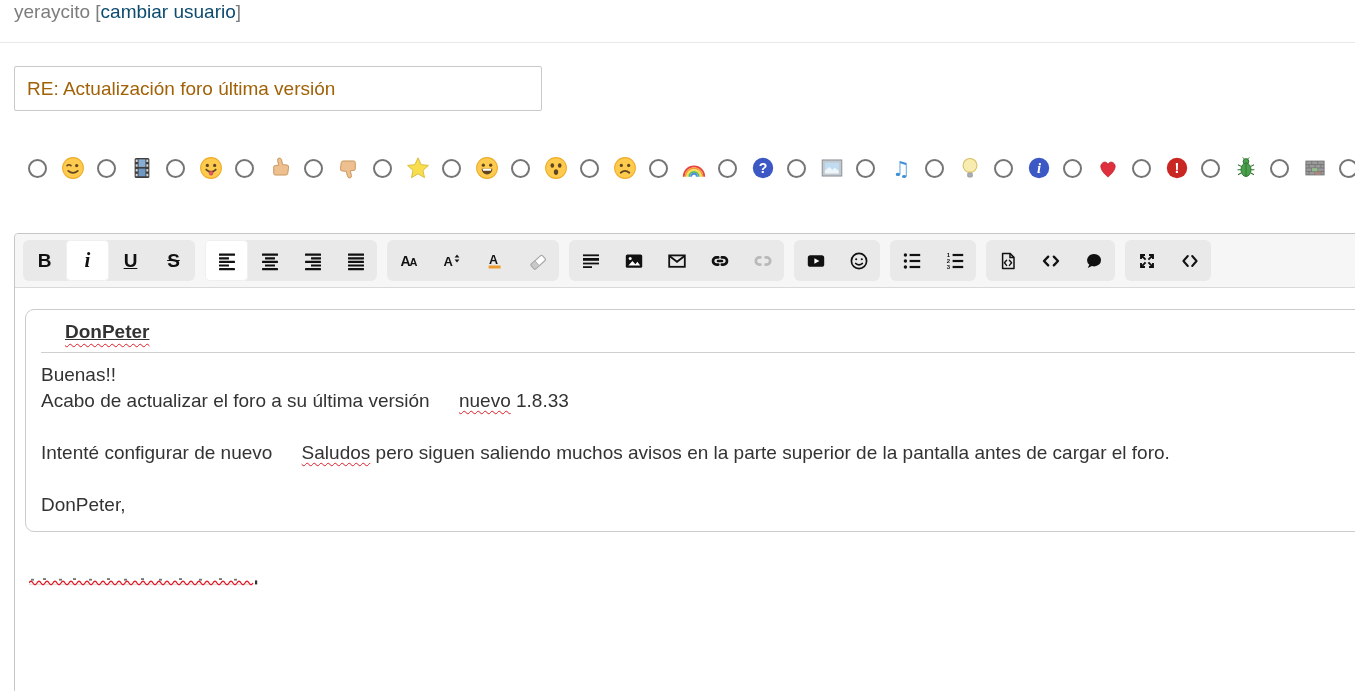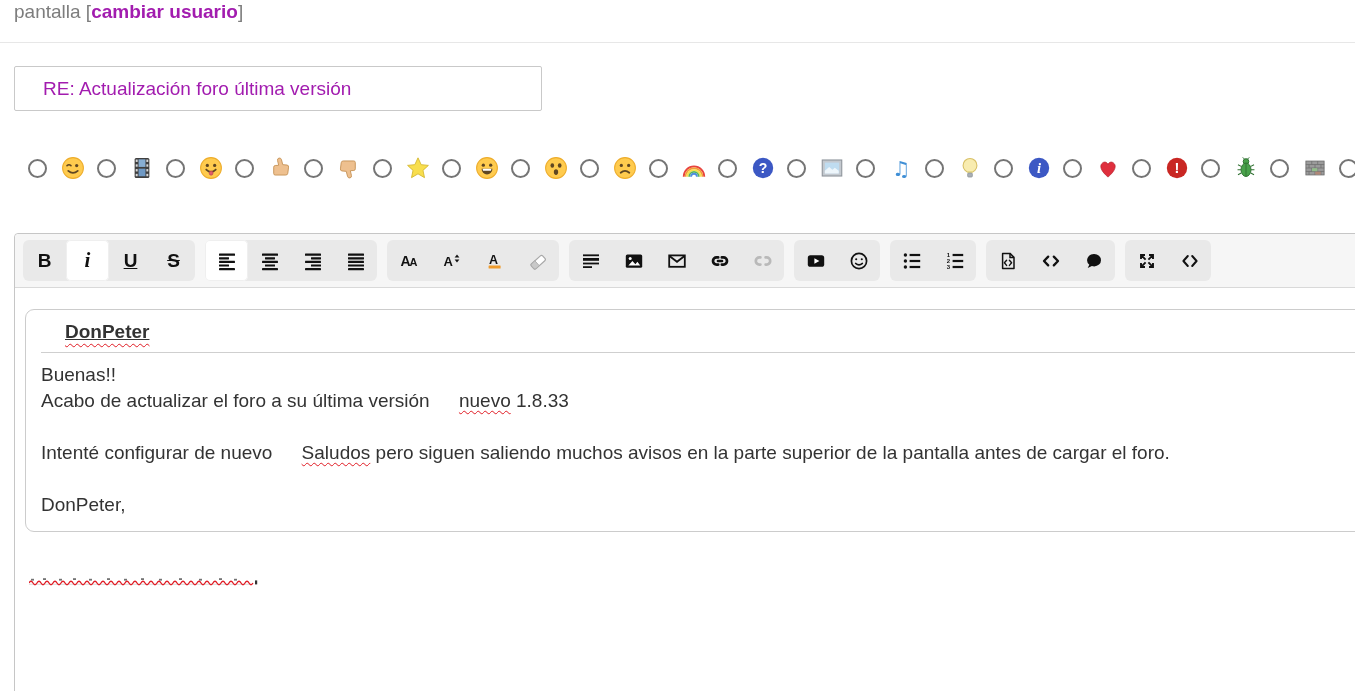--- a/index.html
+++ b/index.html
@@ -2,26 +2,26 @@
 <html><head>
 <meta charset="utf-8">
 <style>
   html,body{margin:0;padding:0;}
   body{
     width:1355px;height:691px;position:relative;overflow:hidden;
     background:#ffffff;font-family:"Liberation Sans",sans-serif;
   }
   
   .hdr{position:absolute;left:14px;top:1px;font-size:19px;color:#7d7d7d;white-space:nowrap;}
-  .hdr .chg{color:#a21caf;font-weight:700;}
+  .hdr .chg{color:#0c4a6e;font-weight:400;}
   .hdr-divider{position:absolute;left:0;top:42px;width:1355px;height:0;border-top:1px solid #e7e7e7;}
   
   .subject{
     position:absolute;left:14px;top:66px;width:528px;height:45px;box-sizing:border-box;
-    border:1px solid #c9c9c9;border-radius:2px;padding:0 28px;font-size:19px;color:#a21caf;
+    border:1px solid #c9c9c9;border-radius:2px;padding:0 12px;font-size:19px;color:#a16207;
     font-family:"Liberation Sans",sans-serif;background:#fff;outline:none;
   }
   
   .icon-row{position:absolute;left:28px;top:146px;height:44px;display:flex;align-items:center;}
   .pair{width:69px;display:flex;align-items:center;flex:none;}
   .radio{width:19px;height:19px;border:2px solid #757575;border-radius:50%;background:#fff;flex:none;}
   .emo{width:26px;height:26px;margin-left:13px;flex:none;display:flex;align-items:center;justify-content:center;}
   .emo svg{width:26px;height:26px;display:block;}
   
   .editor{
@@ -52,21 +52,21 @@
   .cite-author .misspelled{text-decoration:underline wavy #e01b24 1px;text-underline-offset:5px;}
   .pline{line-height:26px;min-height:26px;white-space:nowrap;}
   .squiggle-wrap{margin:37px 0 0 4px;width:230px;height:9px;}
   
   *{box-sizing:border-box;}
 </style>
 </head>
 <body>
 
 <div class="hdr">
-  <span>pantalla</span>
+  <span>yeraycito</span>
   <span>[</span><span class="chg">cambiar usuario</span><span>]</span>
 </div>
 <div class="hdr-divider"></div>
 
 <input class="subject" type="text" value="RE: Actualización foro última versión" style="">
 
 <div class="icon-row">
     <span class="pair">
       <span class="radio"></span>
       <span class="emo">

